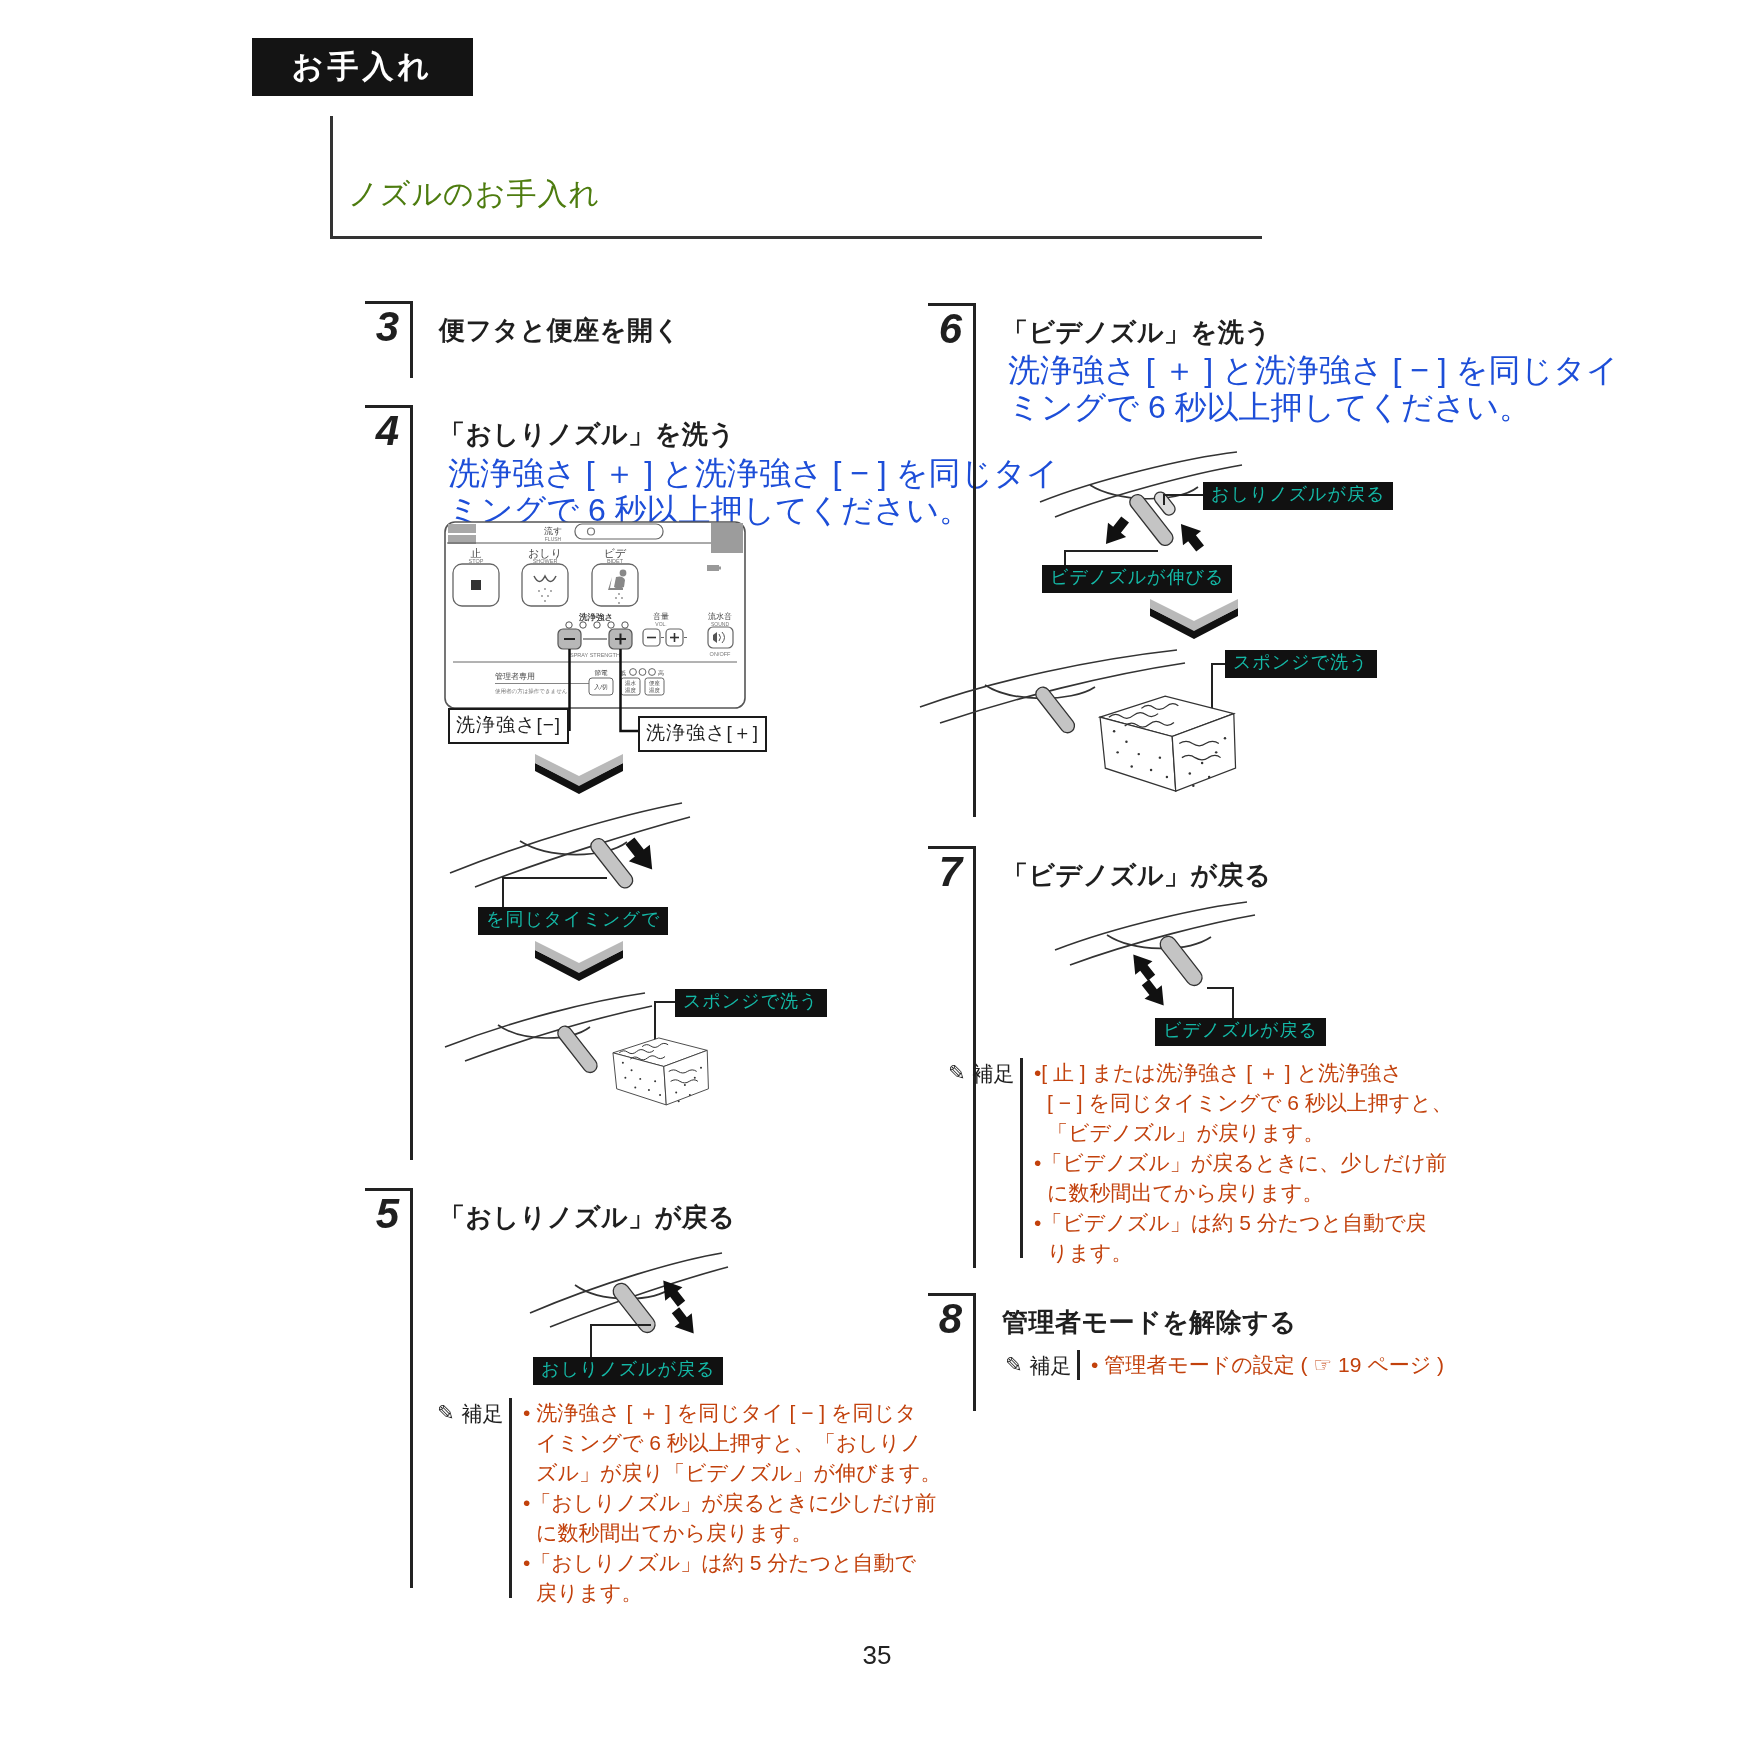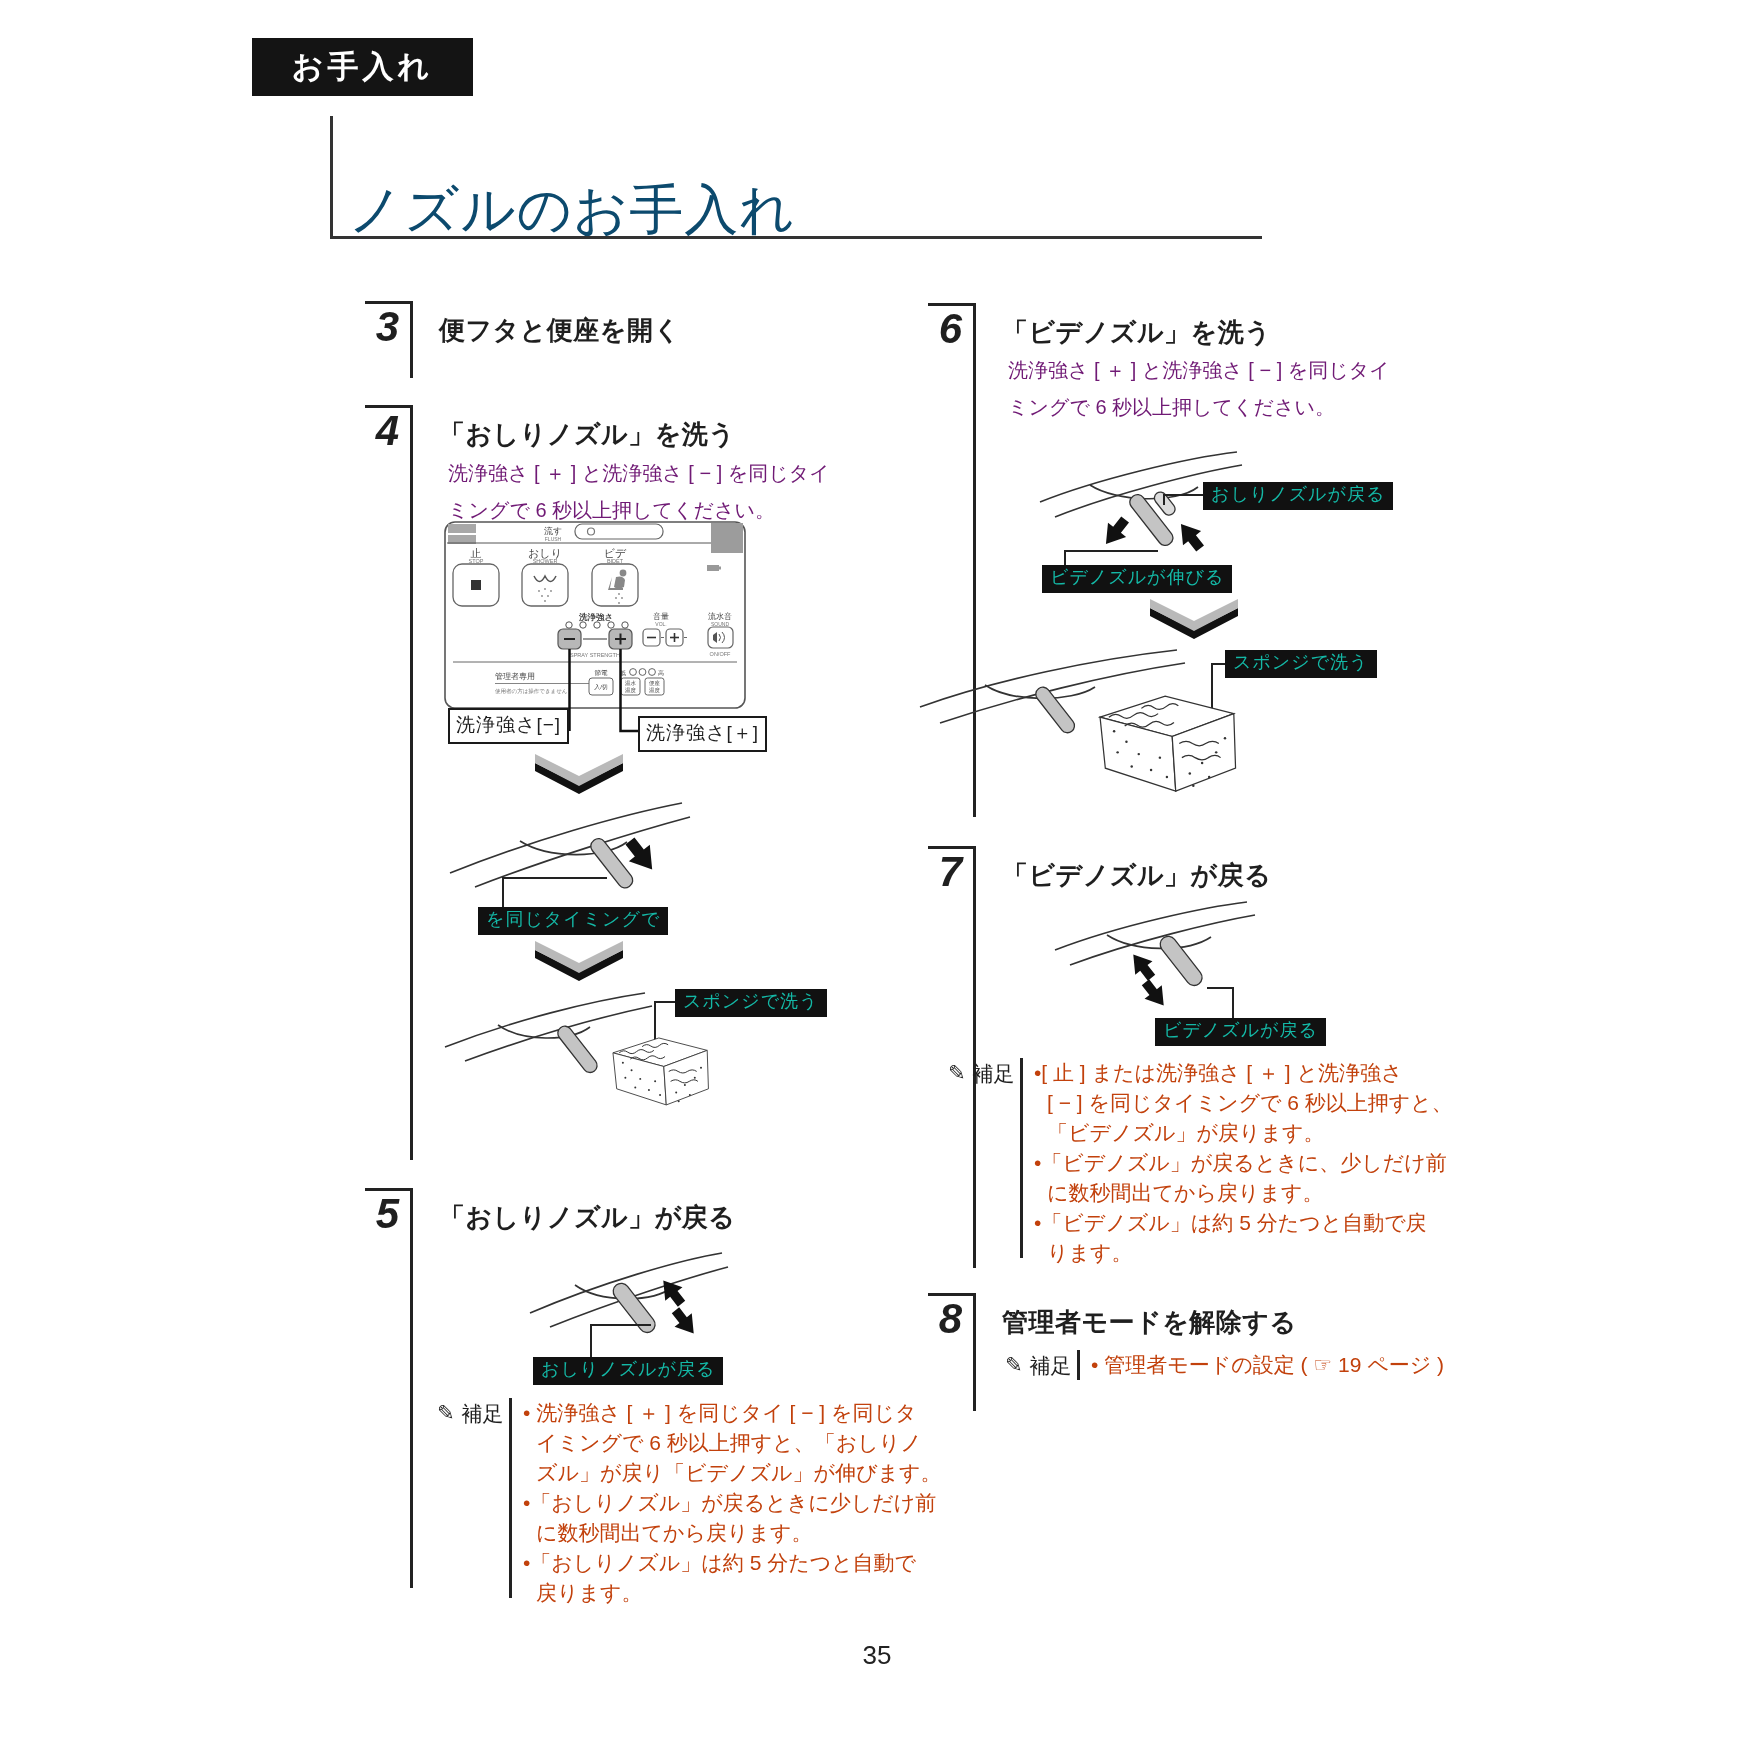--- a/index.html
+++ b/index.html
@@ -3,29 +3,29 @@
 <meta charset="utf-8">
 <style>
   html,body{margin:0;padding:0}
   body{width:1754px;height:1754px;position:relative;background:#fff;color:#1f1f1f;
        font-family:"Liberation Sans","DejaVu Sans",sans-serif;overflow:hidden}
   .abs{position:absolute}
   
   .tag{left:252px;top:38px;width:221px;height:58px;background:#141414;color:#fff;
        display:flex;align-items:center;justify-content:center;font-size:31px;font-weight:bold;letter-spacing:4px}
   .title-vline{left:330px;top:116px;width:3px;height:122px;background:#333}
-  .page-title{left:348px;top:174px;font-size:54px;letter-spacing:1px;color:#0c4a6e}
+  .page-title{left:348px;top:174px;font-size:30px;letter-spacing:1px;color:#4d7c0f}
   .title-rule{left:330px;top:236px;width:932px;height:2.5px;background:#333}
   
   .step{position:absolute;display:flex;align-items:flex-start}
   .snum{width:45px;border-top:3px solid #222;font-size:42px;font-style:italic;font-weight:bold;
         text-align:center;padding-top:2px;line-height:1}
   .svline{width:3px;background:#222;flex-shrink:0}
   .shead{padding:12px 0 0 26px;font-size:26px;font-weight:bold;white-space:nowrap;letter-spacing:0.5px}
-  .body{font-size:20px;line-height:37px;color:#701a75;white-space:nowrap}
+  .body{font-size:32px;line-height:37px;color:#1d4ed8;white-space:nowrap}
   
   .fig{position:absolute}
   .fig svg{position:absolute;left:0;top:0}
   .blabel{position:absolute;background:#111;color:#14b8a6;font-size:18px;padding:3px 8px 5px;
           white-space:nowrap;line-height:1.1;letter-spacing:1px}
   .callout{position:absolute;background:#fff;border:2.5px solid #1a1a1a;font-size:19px;
            padding:2px 6px 4px;white-space:nowrap;letter-spacing:1px}
   .chev{position:absolute}
   
   .note{position:absolute;display:flex;align-items:flex-start}

